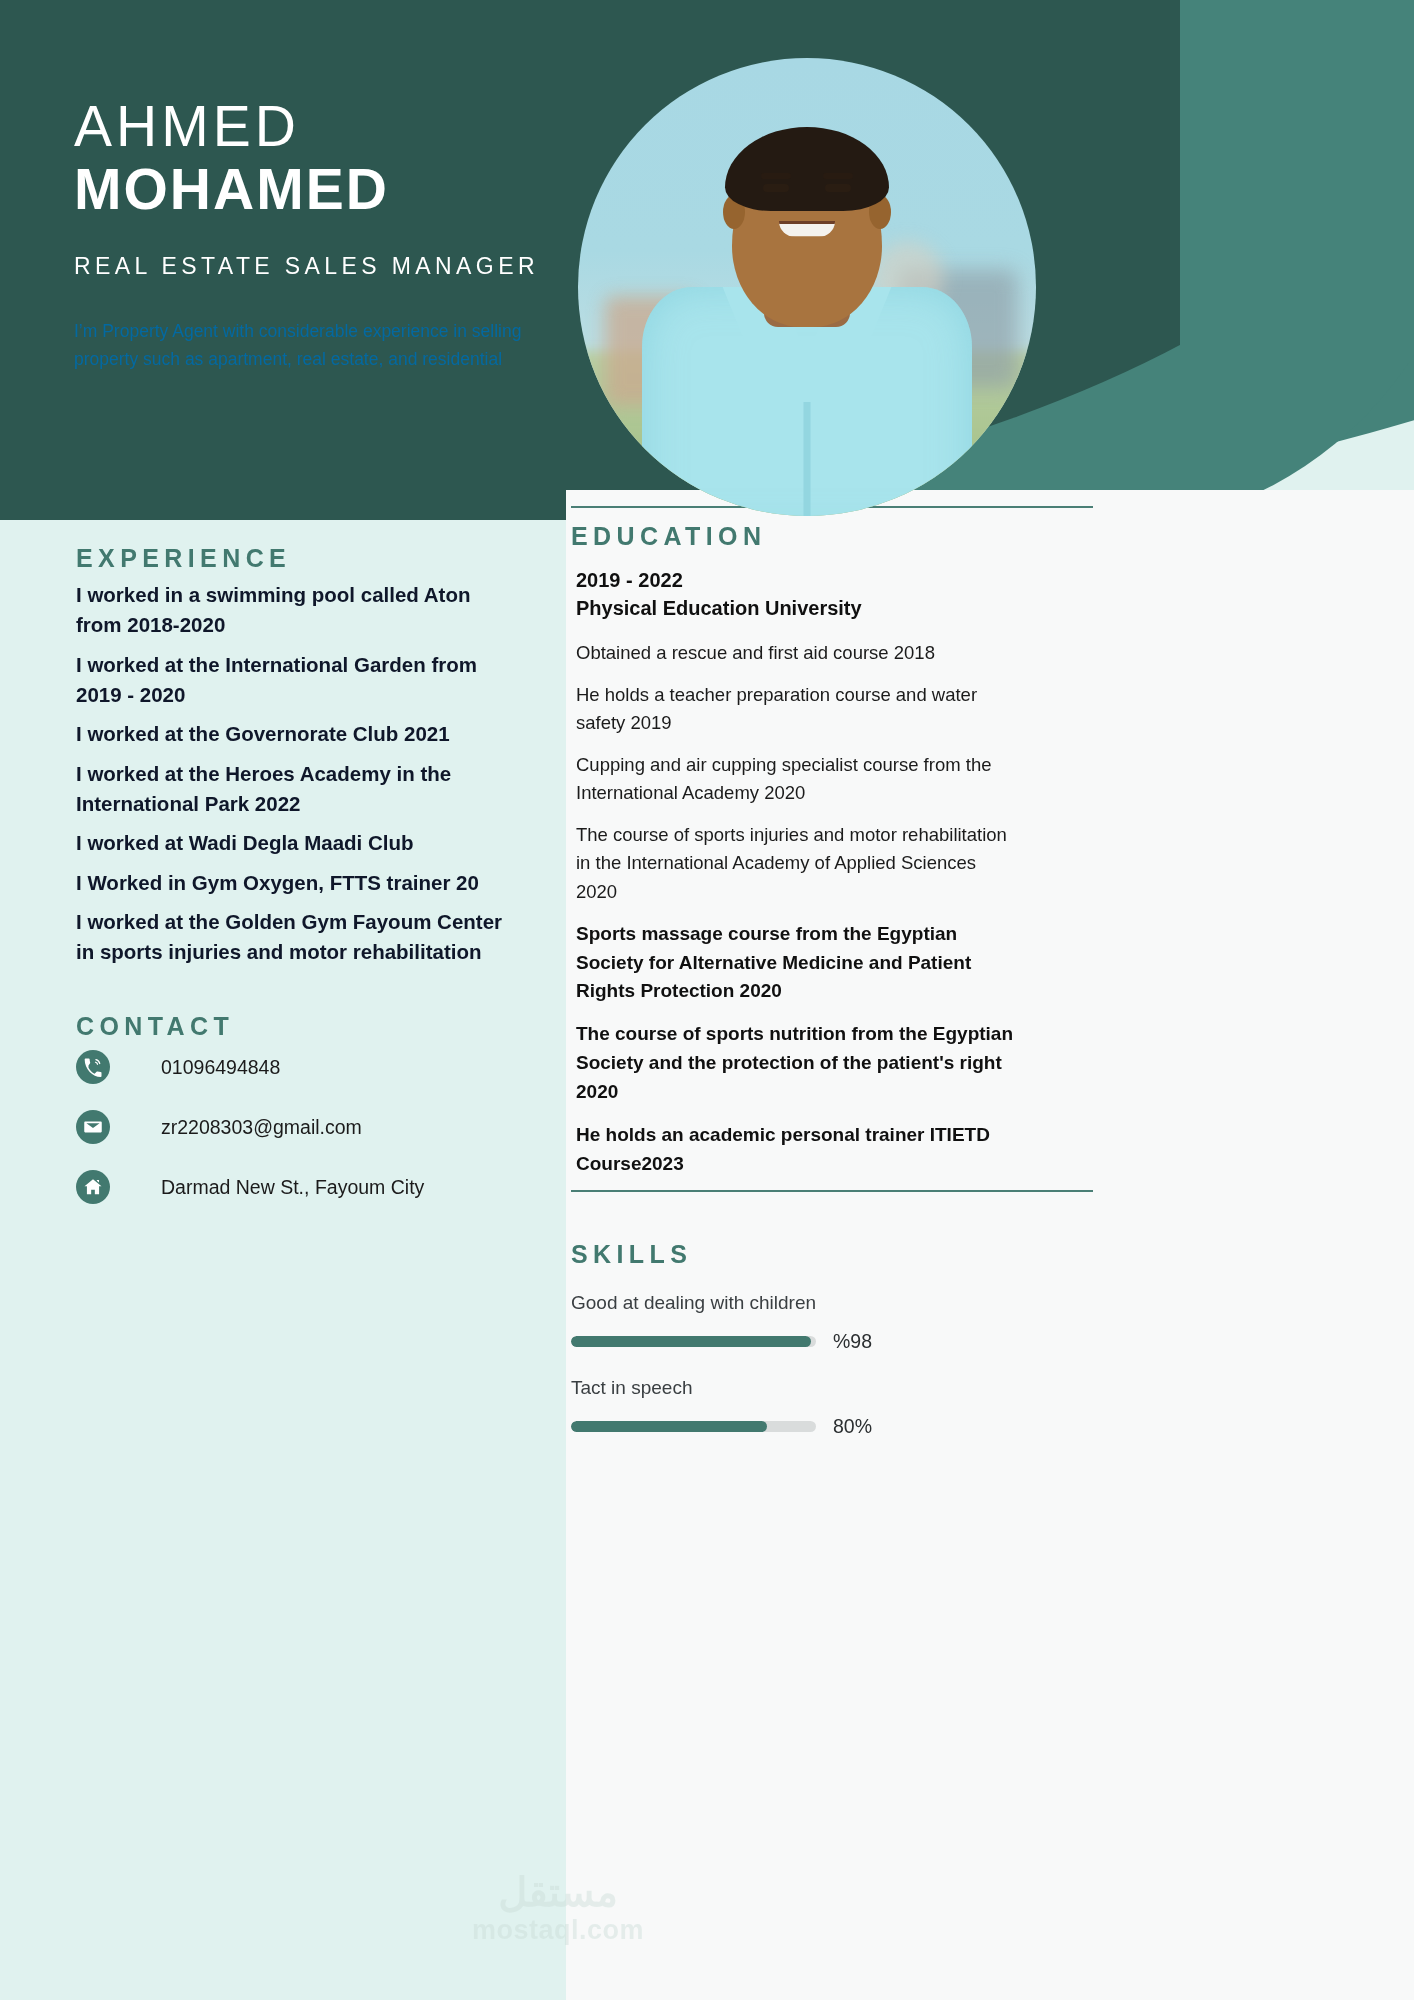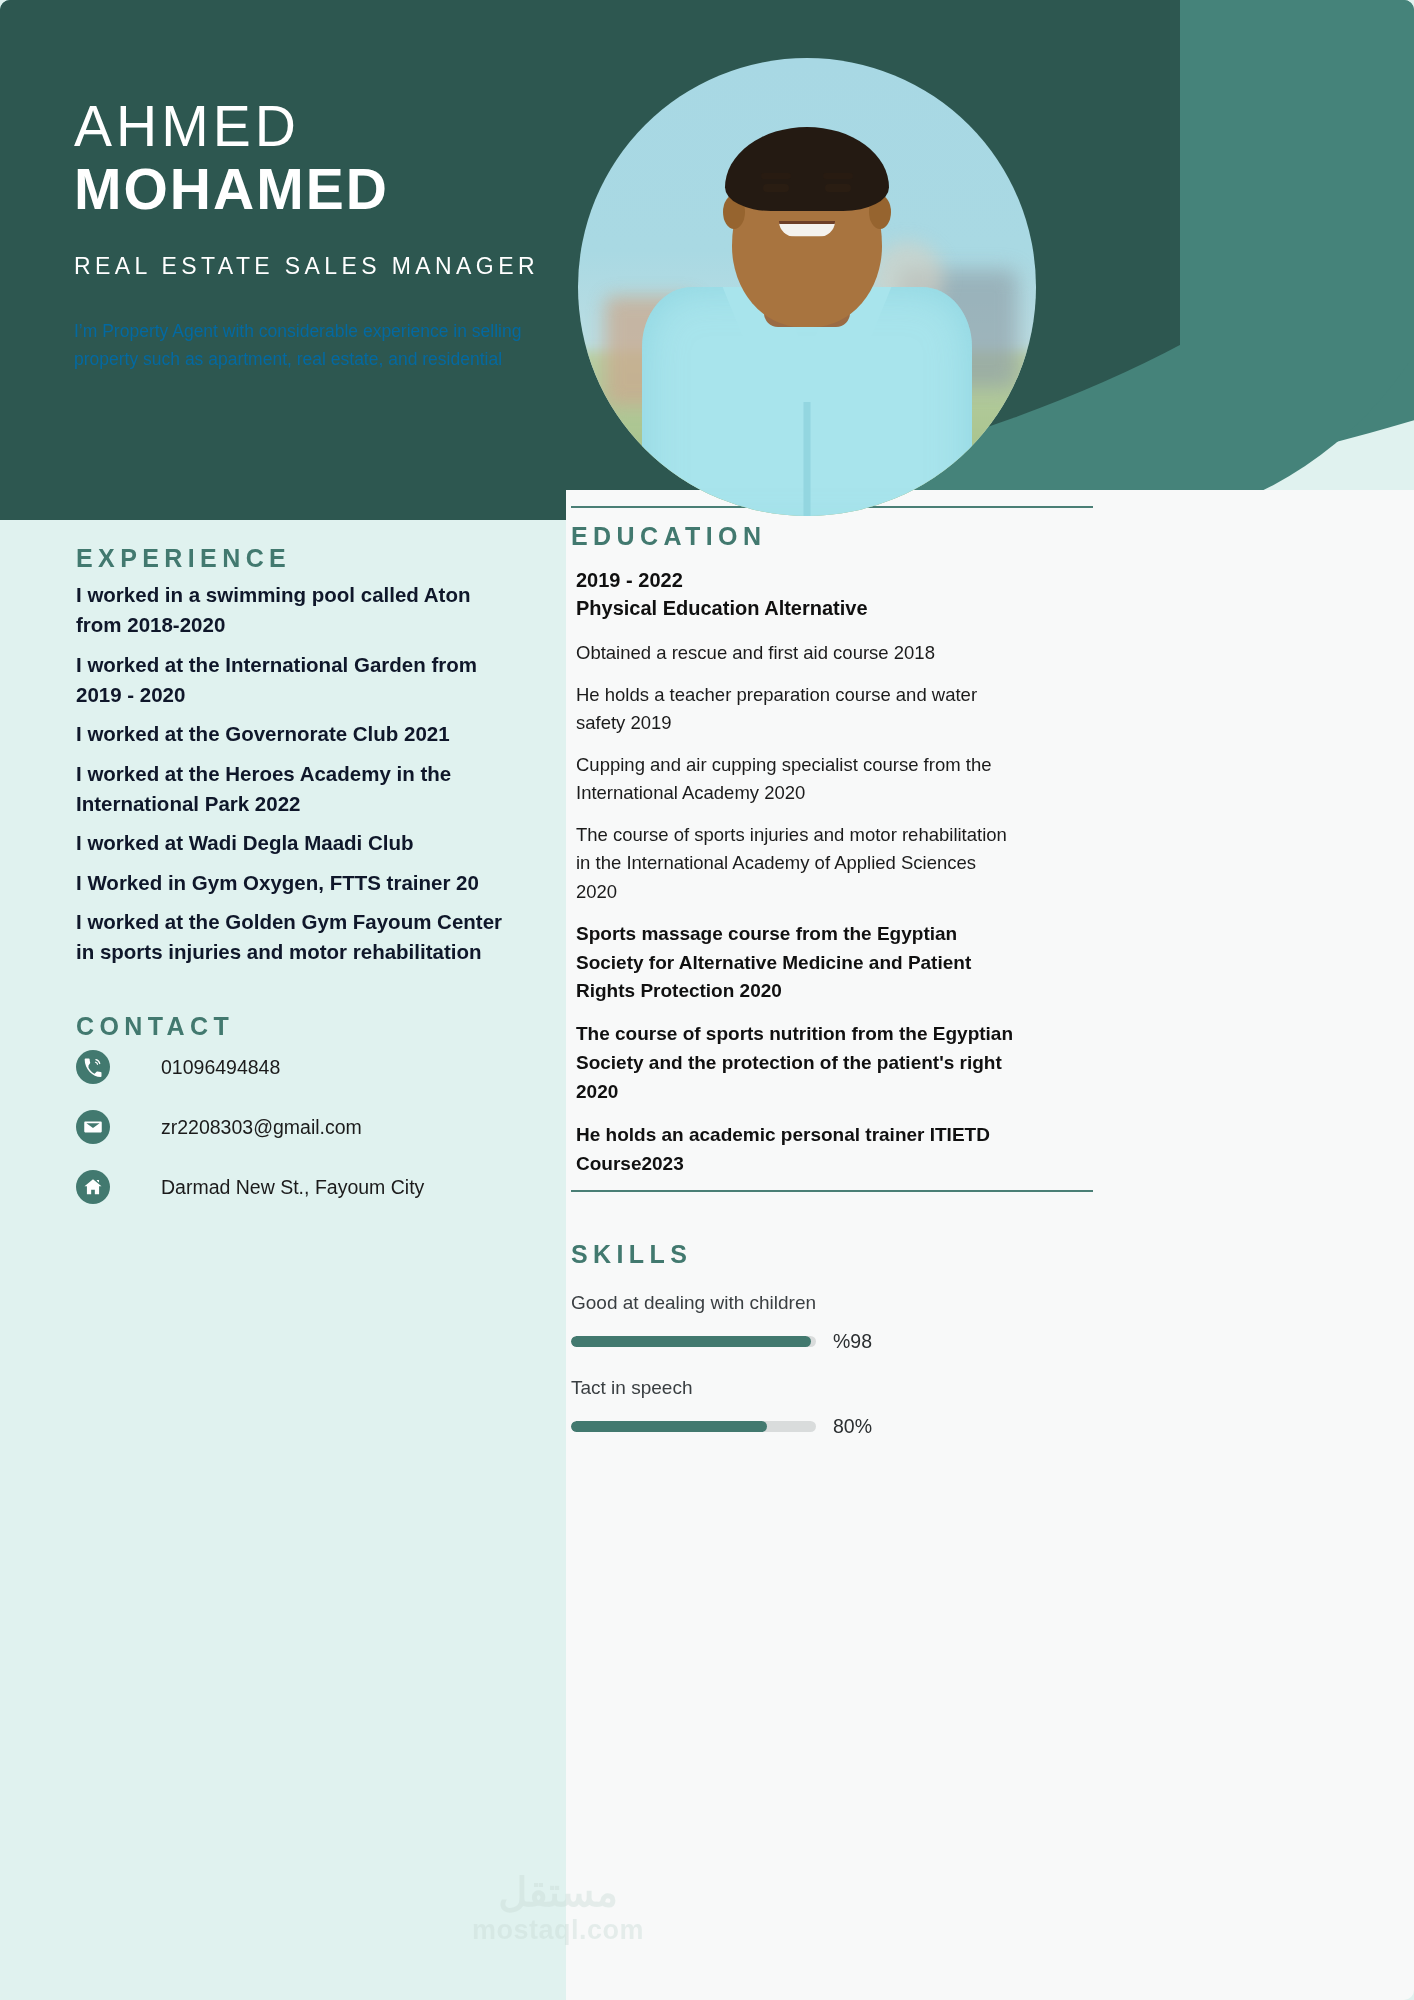--- a/index.html
+++ b/index.html
@@ -11,21 +11,20 @@
     overflow:hidden;
   }
 
   
   #page {
     position:relative;
     width:1414px;
     height:2000px;
     background:#e0f2ef;
     overflow:hidden;
-    border-radius:10px;
   }
 
   
   .hdr-light {
     position:absolute;
     left:0; top:0;
     width:1414px; height:560px;
     background:#45837a;
     border-bottom-left-radius:0;
     clip-path: ellipse(118% 100% at 22% 0%);
@@ -397,21 +396,21 @@
           <span class="c-text">Darmad New St., Fayoum City</span>
         </div>
       </div>
   </div>
 
   <div class="right-col">
     <div class="rule rule-edu"></div>
     <div class="sec-head edu-head">EDUCATION</div>
     <div class="edu-list">
       <div class="edu-period">2019 - 2022</div>
-      <div class="edu-school">Physical Education Alternative</div>
+      <div class="edu-school">Physical Education University</div>
       <div id="edu-items">
           <div class="edu-item">Obtained a rescue and first aid course 2018</div>
           <div class="edu-item">He holds a teacher preparation course and water safety 2019</div>
           <div class="edu-item">Cupping and air cupping specialist course from the International Academy 2020</div>
           <div class="edu-item">The course of sports injuries and motor rehabilitation in the International Academy of Applied Sciences 2020</div>
           <div class="edu-item bold">Sports massage course from the Egyptian Society for Alternative Medicine and Patient Rights Protection 2020</div>
           <div class="edu-item bold">The course of sports nutrition from the Egyptian Society and the protection of the patient's right 2020</div>
           <div class="edu-item bold">He holds an academic personal trainer ITIETD Course2023</div>
         </div>
     </div>

